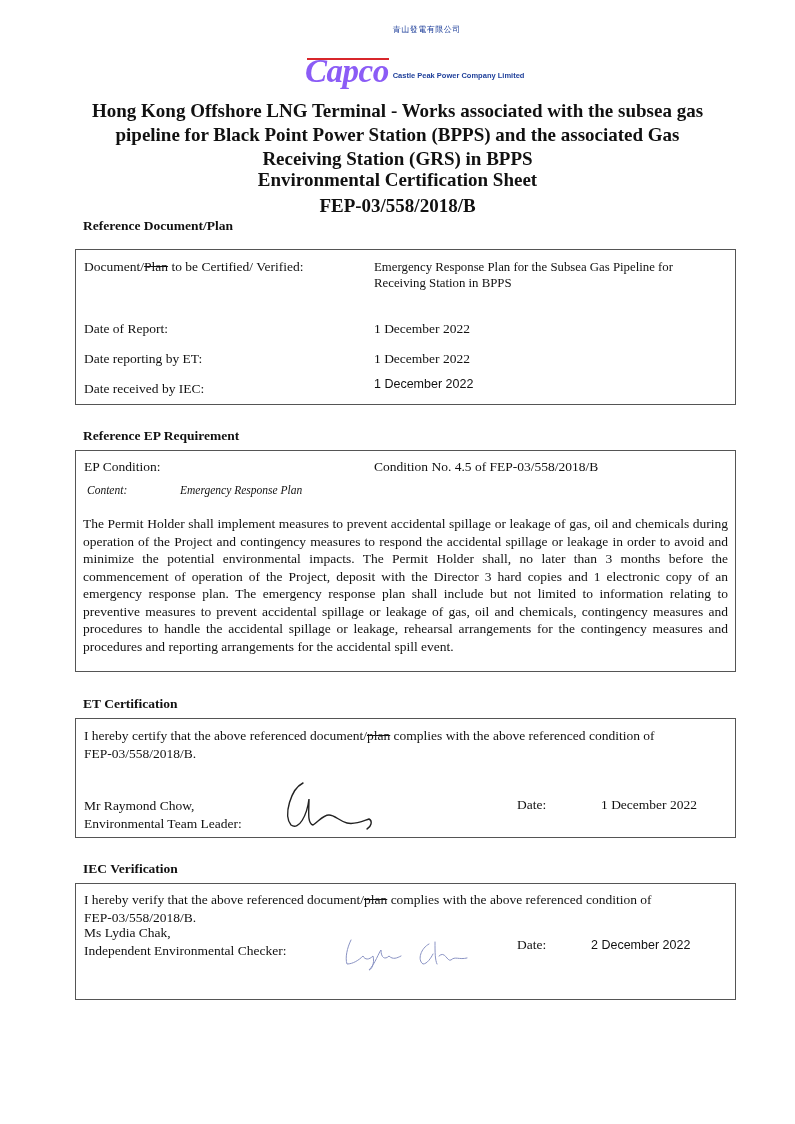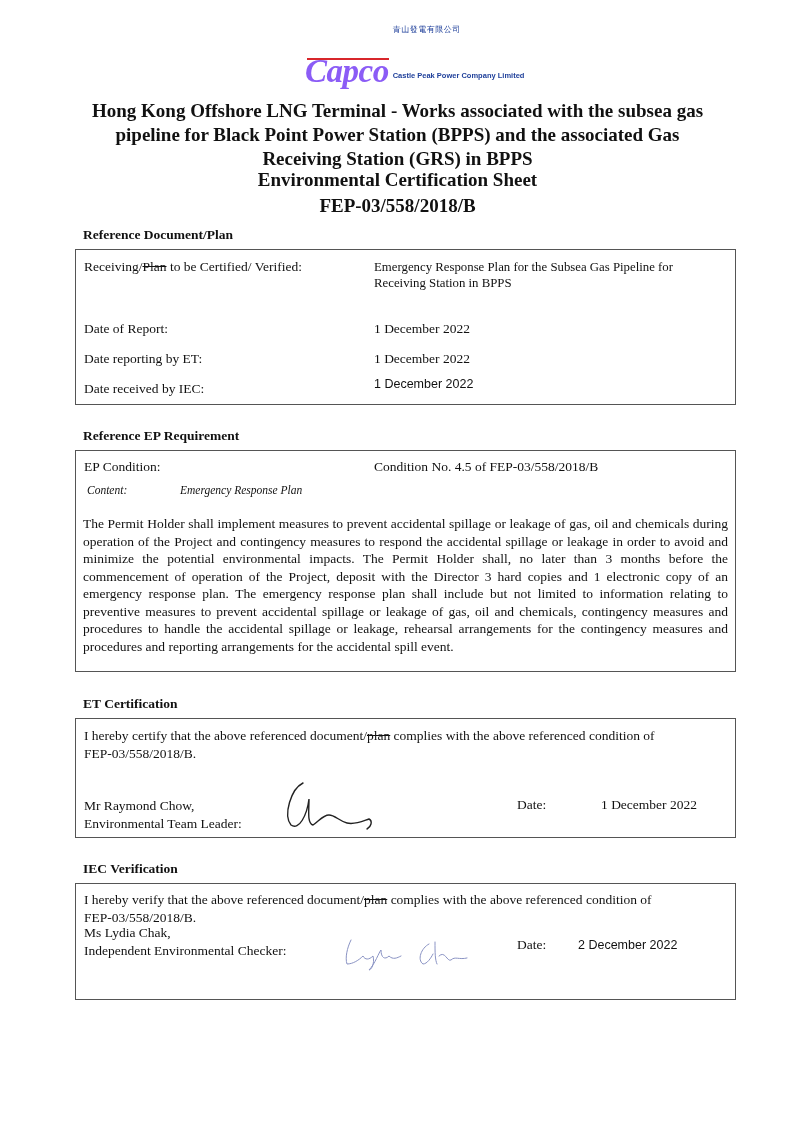--- a/index.html
+++ b/index.html
@@ -54,24 +54,24 @@
 </div>
 
 <div class="title t1">
   <div>Hong Kong Offshore LNG Terminal - Works associated with the subsea gas</div>
   <div>pipeline for Black Point Power Station (BPPS) and the associated Gas</div>
   <div>Receiving Station (GRS) in BPPS</div>
 </div>
 <div class="title t2">Environmental Certification Sheet</div>
 <div class="title t3">FEP-03/558/2018/B</div>
 
-<div class="section-label" style="top:227px;">Reference Document/Plan</div>
+<div class="section-label" style="top:218px;">Reference Document/Plan</div>
 <div class="box" style="top:249px; height:156px;">
   <div class="row" style="top:9px;">
-    <span>Receiving/</span><span class="strike">Plan</span><span> to be Certified/ Verified:</span>
+    <span>Document/</span><span class="strike">Plan</span><span> to be Certified/ Verified:</span>
   </div>
   <div class="row col2" style="top:9px; font-size:12.8px;">
     <div>Emergency Response Plan for the Subsea Gas Pipeline for</div>
     <div>Receiving Station in BPPS</div>
   </div>
   <div class="row" style="top:71px;">Date of Report:</div>
   <div class="row col2" style="top:71px;">1 December 2022</div>
   <div class="row" style="top:101px;">Date reporting by ET:</div>
   <div class="row col2" style="top:101px;">1 December 2022</div>
   <div class="row" style="top:131px;">Date received by IEC:</div>
@@ -112,14 +112,14 @@
   </div>
   <div class="row" style="top:40px; line-height:18px;">
     <div>Ms Lydia Chak,</div>
     <div>Independent Environmental Checker:</div>
   </div>
   <svg class="sig" style="left:265px; top:50px;" width="135" height="40" viewBox="0 0 135 40">
     <path d="M10 6 C 6 14, 4 24, 6 30 C 12 30, 18 26, 22 22 C 24 26, 28 26, 32 22 C 34 30, 30 36, 28 36 C 34 30, 38 18, 40 16 C 40 24, 44 26, 48 22 C 52 26, 56 24, 60 22" fill="none" stroke="#8a93c4" stroke-width="1" stroke-linecap="round"></path>
     <path d="M88 10 C 80 14, 76 26, 82 30 C 86 30, 90 24, 92 20 M 94 8 C 94 18, 94 26, 96 30 M 98 22 C 104 16, 106 28, 110 26 C 114 22, 118 26, 126 24" fill="none" stroke="#8a93c4" stroke-width="1" stroke-linecap="round"></path>
   </svg>
   <div class="row" style="left:441px; top:53px;">Date:</div>
-  <div class="row sans" style="left:502px; top:53px;">2 December 2022</div>
+  <div class="row sans" style="left:515px; top:53px;">2 December 2022</div>
 </div>
 
 </body></html>

